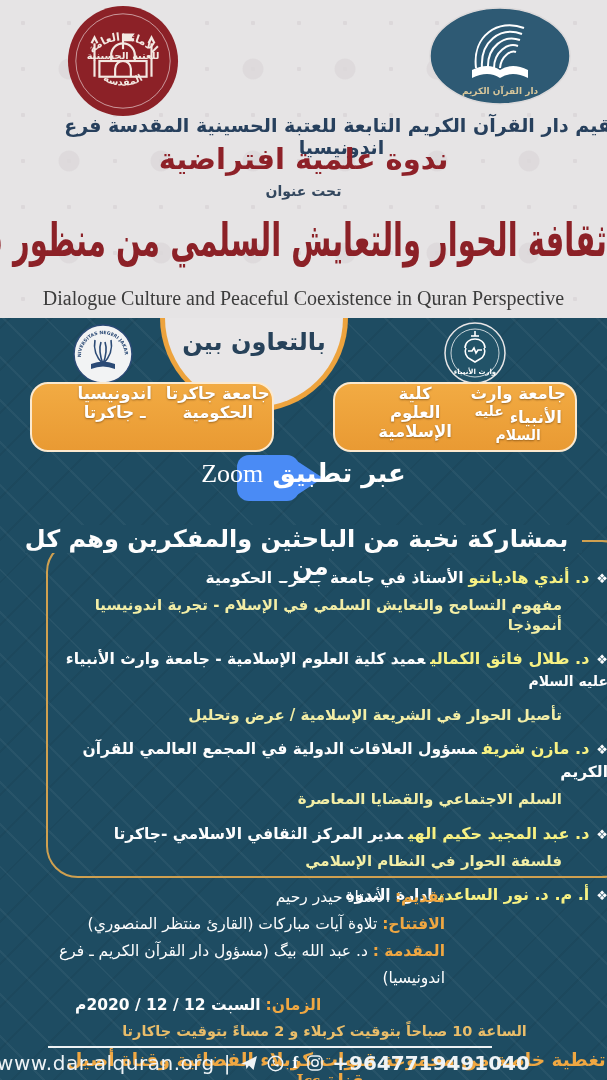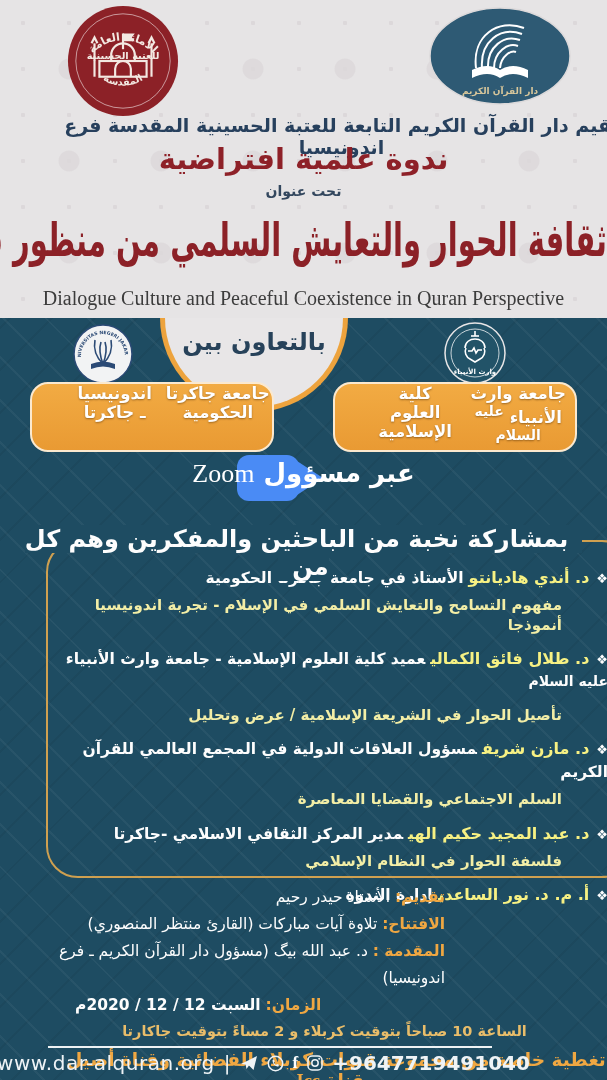--- a/index.html
+++ b/index.html
@@ -194,21 +194,21 @@
     <div class="orange-box left">
       <div>جامعة جاكرتا الحكومية</div>
       <div>اندونيسيا ـ جاكرتا</div>
     </div>
 
     <div class="zoom-icon">
       <div class="zoom-body"></div>
       <div class="zoom-lens"></div>
     </div>
     <div class="zoom-line">
-      <span>عبر مسؤول</span>
+      <span>عبر تطبيق</span>
       <span class="app">Zoom</span>
     </div>
 
     <div class="spk-heading">
       <span>بمشاركة نخبة من الباحثين والمفكرين وهم كل من</span>
     </div>
     <div class="spk-box">
 
       <div class="spk-entry">
         <div class="spk-line">

